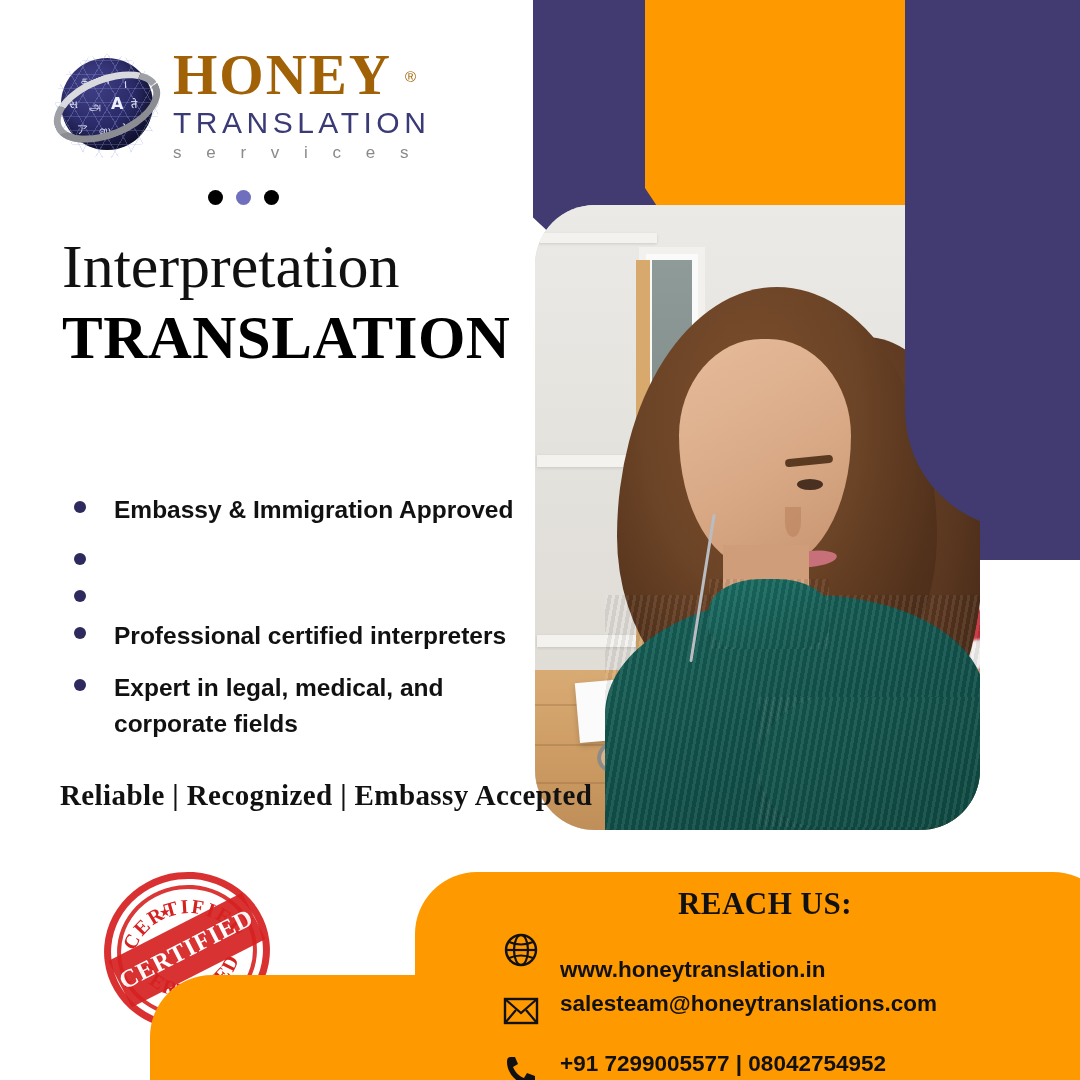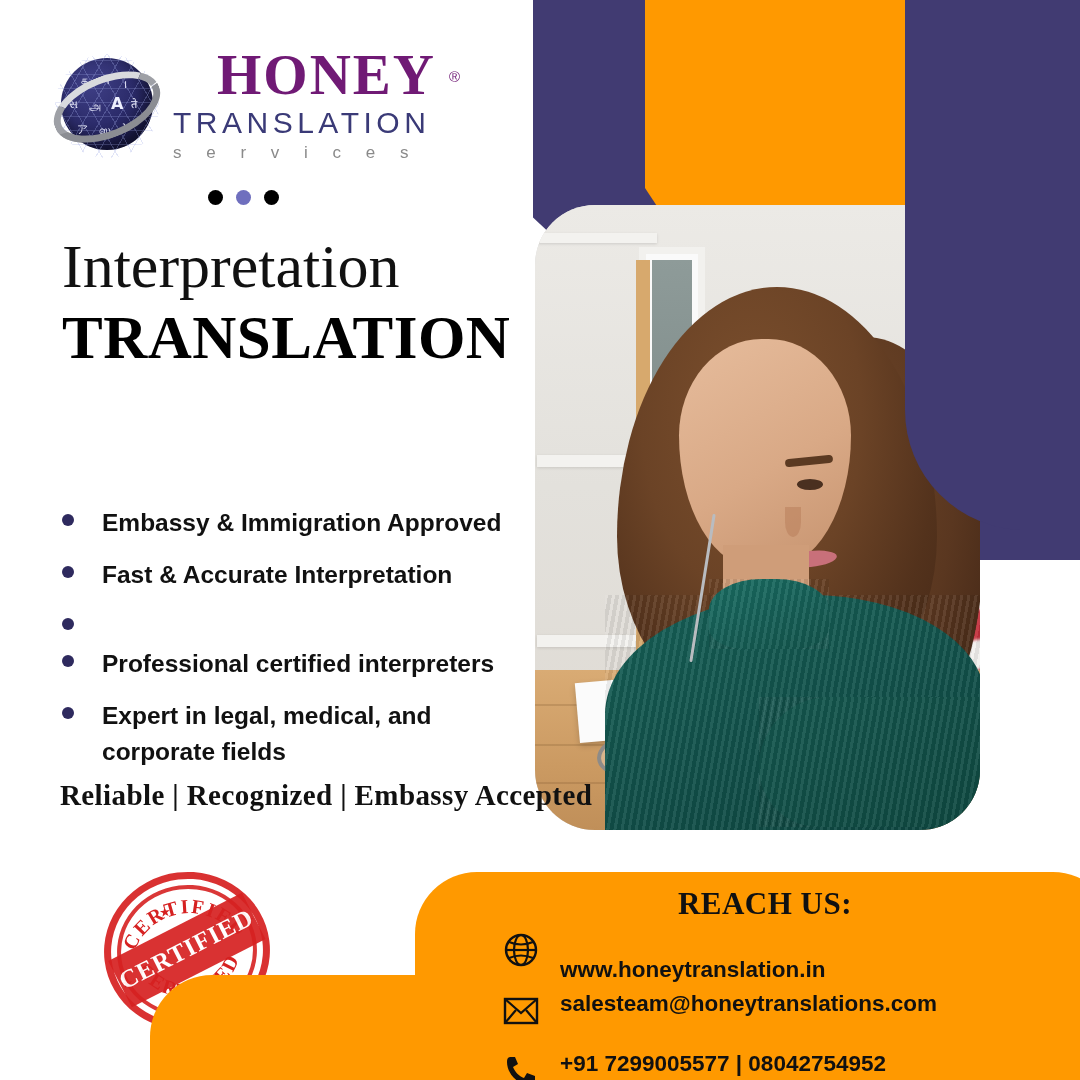--- a/index.html
+++ b/index.html
@@ -108,37 +108,37 @@
   #globe .glyphs span{position:absolute;}
   #globe .ring{position:absolute;left:-4px;top:22px;width:112px;height:62px;border-radius:50%;
     border:7px solid #9ea0a6;border-top-color:#d9dade;border-bottom-color:#7f8189;
     transform:rotate(-22deg);box-sizing:border-box;
     clip-path:polygon(0 0,100% 0,100% 42%,62% 60%,0 100%);}
   #globe .ring2{position:absolute;left:-4px;top:22px;width:112px;height:62px;border-radius:50%;
     border:7px solid #8b8d93;transform:rotate(-22deg);box-sizing:border-box;
     clip-path:polygon(0 62%,40% 70%,100% 44%,100% 100%,0 100%);}
   #wordmark{position:absolute;left:118px;top:0;width:290px;}
   #honey{font-family:"Liberation Serif",serif;font-weight:700;font-size:57px;line-height:58px;
-    color:#701a75;letter-spacing:2px;position:relative;display:inline-block;margin-left:44px;}
+    color:#a16207;letter-spacing:2px;position:relative;display:inline-block;}
   #reg{position:absolute;right:-26px;top:2px;font-size:15px;font-family:"Liberation Sans",sans-serif;font-weight:400;}
   #translation{font-family:"Liberation Sans",sans-serif;font-size:30px;line-height:34px;
     color:#3a3a77;letter-spacing:4.5px;margin-top:2px;}
   #services{font-family:"Liberation Sans",sans-serif;font-size:17px;line-height:22px;
     color:#8a8a8a;letter-spacing:10px;margin-top:2px;}
   #dots{position:absolute;left:208px;top:190px;display:flex;gap:13px;align-items:center;}
   #dots i{display:block;width:15px;height:15px;border-radius:50%;background:#000;}
   #dots i.mid{background:#6f6fbe;}
 
   
   #headline{position:absolute;left:62px;top:232px;width:470px;}
   #h-script{font-family:"Liberation Serif",serif;font-weight:400;font-size:62px;line-height:68px;color:#111;}
   #h-main{font-family:"Liberation Serif",serif;font-weight:700;font-size:61px;line-height:68px;color:#000;letter-spacing:.5px;margin-top:4px;}
 
   
-  #bullets{position:absolute;left:56px;top:492px;width:500px;margin-top:13px;}
+  #bullets{position:absolute;left:68px;top:492px;width:500px;}
   .bullet{display:flex;align-items:flex-start;margin-bottom:16px;}
   .bullet .dot{flex:0 0 auto;width:12px;height:12px;border-radius:50%;background:#2e2a5e;margin:9px 28px 0 6px;}
   .bullet .txt{font-family:"Liberation Sans",sans-serif;font-weight:700;font-size:24.5px;line-height:36px;color:#111;}
 
   
   #tagline{position:absolute;left:60px;top:779px;font-family:"Liberation Serif",serif;
     font-weight:700;font-size:29px;color:#111;letter-spacing:.4px;}
 
   
   #stamp{position:absolute;left:104px;top:872px;width:166px;height:158px;transform:rotate(-7deg);}
@@ -279,21 +279,20 @@
     <div id="h-main">TRANSLATION</div>
   </div>
 
   <div id="bullets">
     <div class="bullet">
       <span class="dot"></span>
       <span class="txt">Embassy &amp; Immigration Approved</span>
     </div>
     <div class="bullet">
       <span class="dot"></span>
-      <span class="txt">Fast &amp; Accurate Interpretation</span>
     </div>
     <div class="bullet">
       <span class="dot"></span>
     </div>
     <div class="bullet">
       <span class="dot"></span>
       <span class="txt">Professional certified interpreters</span>
     </div>
     <div class="bullet" style="max-width:400px;">
       <span class="dot"></span>

